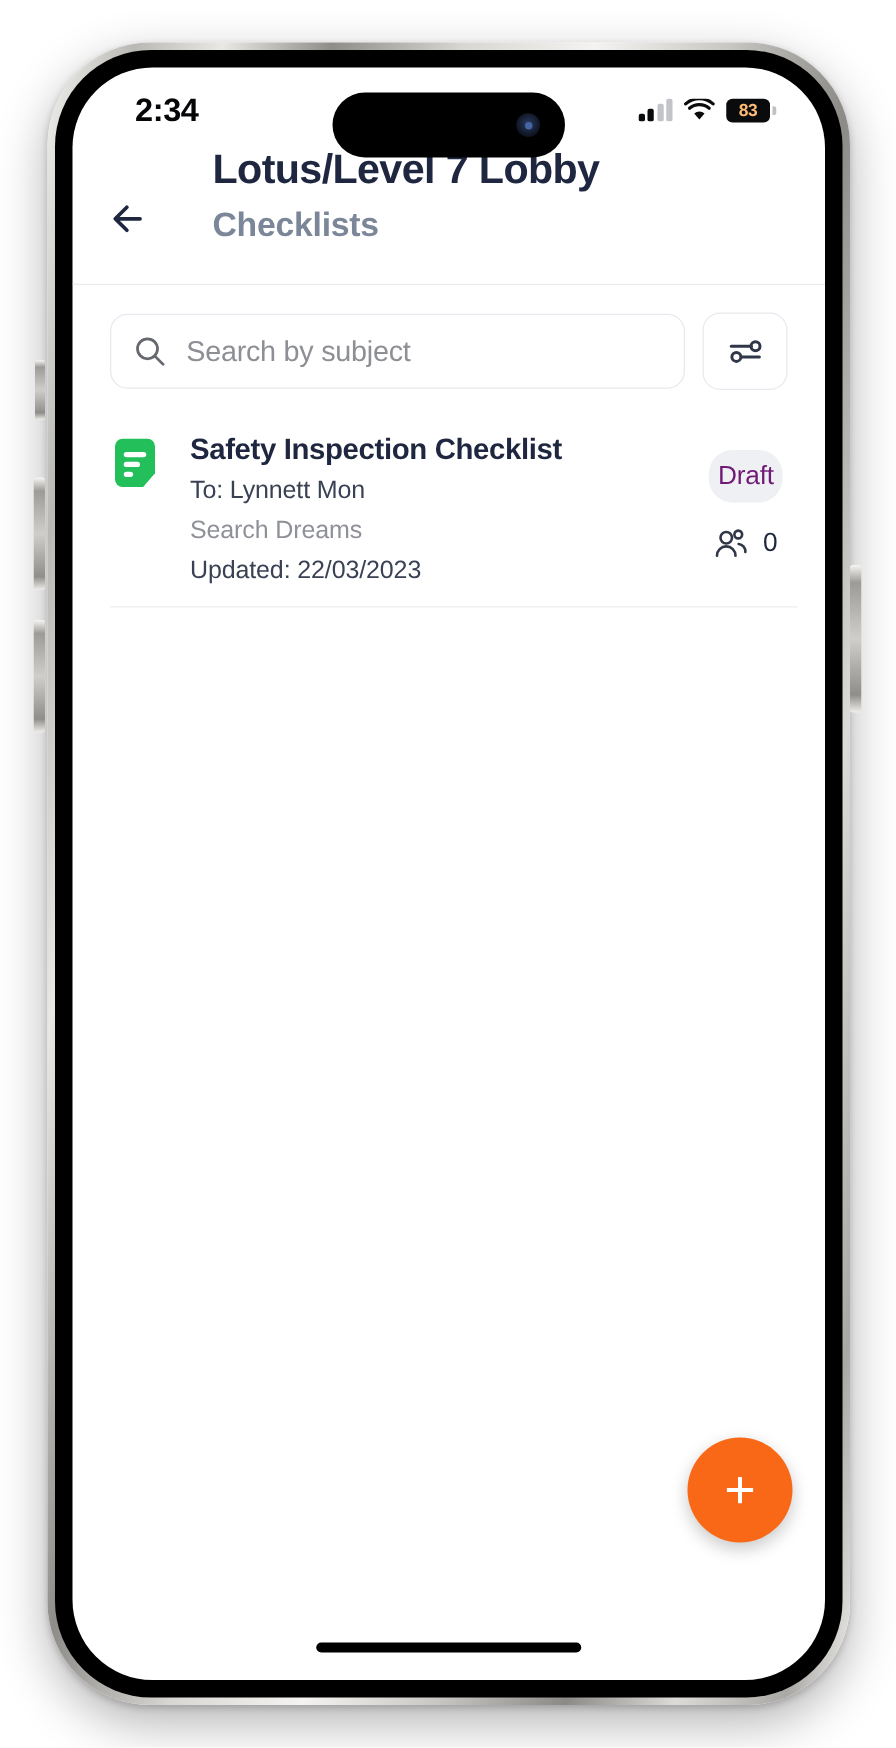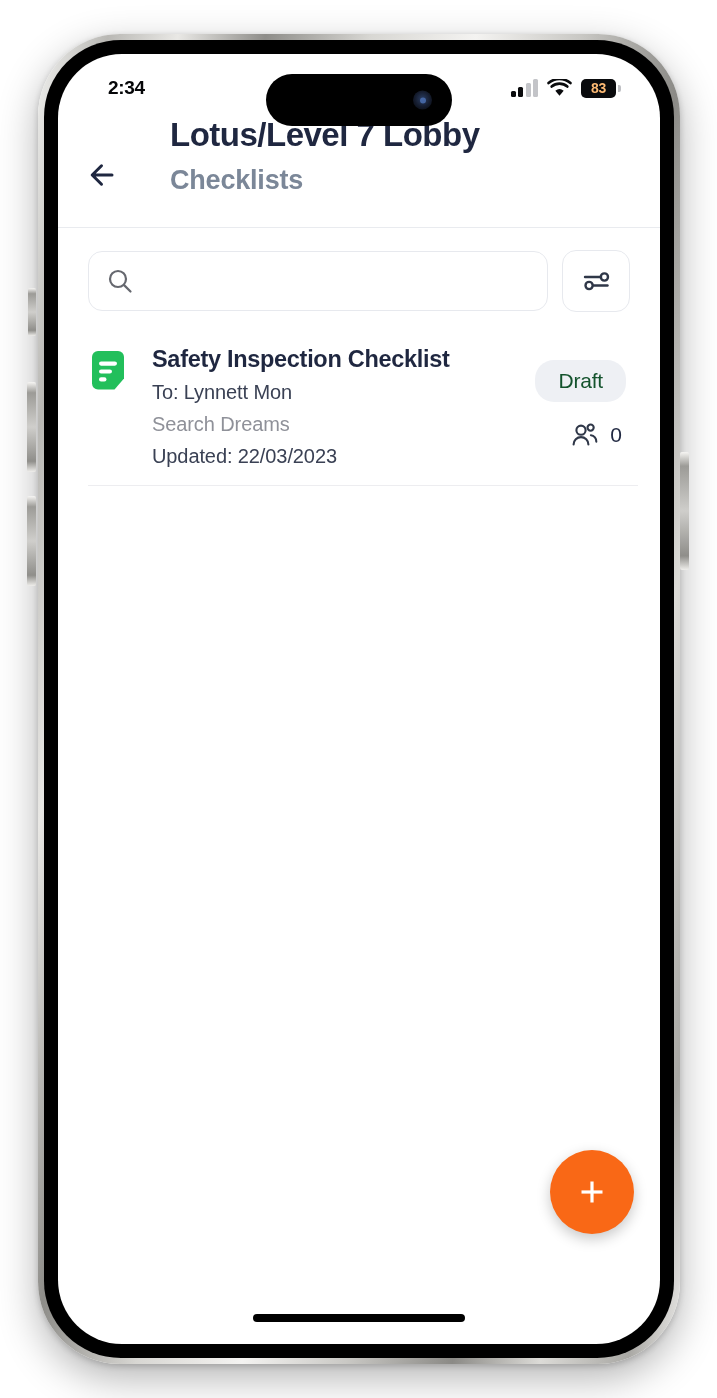--- a/index.html
+++ b/index.html
@@ -81,21 +81,21 @@
     width: 602px;
     height: 62px;
     display: flex;
     align-items: center;
     justify-content: space-between;
     padding: 0 44px 0 50px;
     box-sizing: border-box;
     z-index: 5;
   }
   .status-time {
-    font-size: 19px;
+    font-size: 26px;
     font-weight: bold;
     color: #050608;
     letter-spacing: -0.3px;
     margin-top: 6px;
   }
   .status-right {
     display: flex;
     align-items: center;
     gap: 9px;
     margin-top: 6px;
@@ -321,23 +321,23 @@
   .item-right {
     flex: 0 0 auto;
     display: flex;
     flex-direction: column;
     align-items: flex-end;
     padding-top: 14px;
     padding-right: 4px;
   }
   .status-badge {
     background: #eef0f4;
-    color: #14532d;
+    color: #701a75;
     border-radius: 19px;
-    padding: 9px 23px;
+    padding: 9px 7px;
     font-size: 21px;
     letter-spacing: -0.2px;
   }
   .assignee-row {
     display: flex;
     align-items: center;
     gap: 9px;
     margin-top: 20px;
     margin-right: 4px;
   }
@@ -427,20 +427,21 @@
       </div>
     </div>
     <div class="header-divider"></div>
 
     <div class="search-row">
       <div class="search-box">
         <svg width="26" height="26" viewBox="0 0 26 26">
           <circle cx="11" cy="11" r="8" stroke="#66686f" stroke-width="2.2" fill="none"></circle>
           <line x1="17.1" y1="17.1" x2="23.5" y2="23.5" stroke="#66686f" stroke-width="2.2" stroke-linecap="round"></line>
         </svg>
+        <span class="search-placeholder">Search by subject</span>
       </div>
       <div class="filter-btn">
         <svg width="32" height="28" viewBox="0 0 32 28">
           <line x1="5" y1="10" x2="21" y2="10" stroke="#2f3748" stroke-width="2.4" stroke-linecap="round"></line>
           <circle cx="24.4" cy="10" r="3.6" stroke="#2f3748" stroke-width="2.4" fill="none"></circle>
           <circle cx="9.1" cy="18.5" r="3.6" stroke="#2f3748" stroke-width="2.4" fill="none"></circle>
           <line x1="13.6" y1="18.5" x2="27.5" y2="18.5" stroke="#2f3748" stroke-width="2.4" stroke-linecap="round"></line>
         </svg>
       </div>
     </div>

